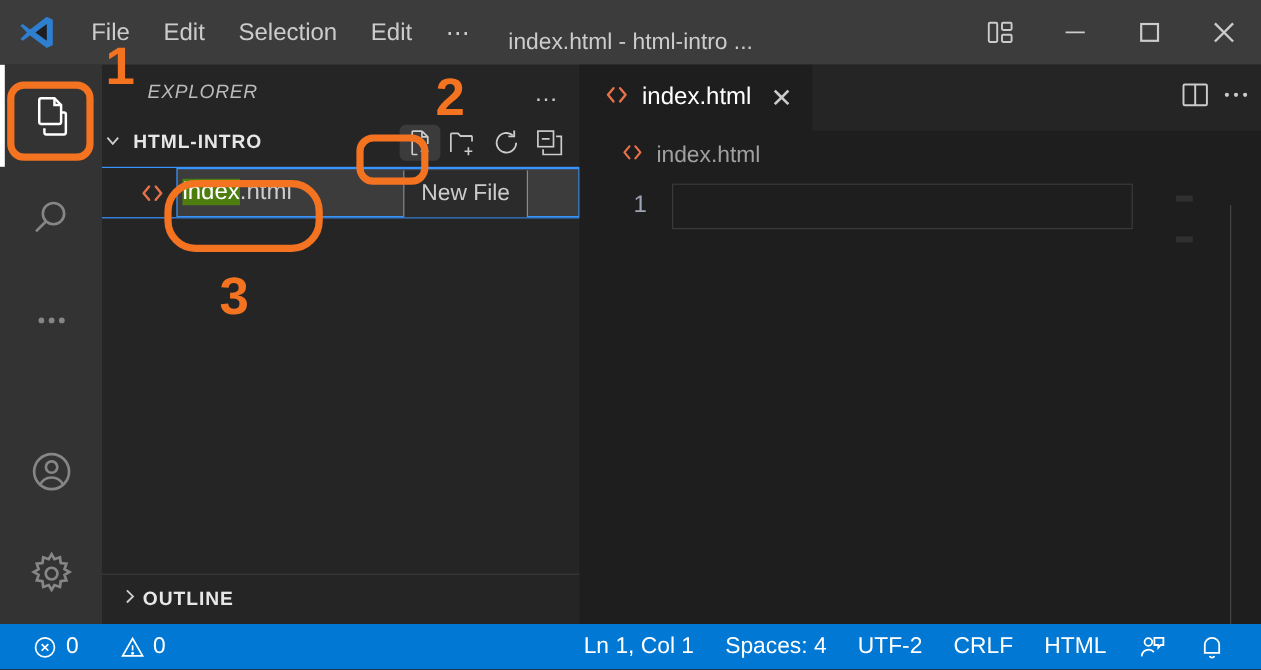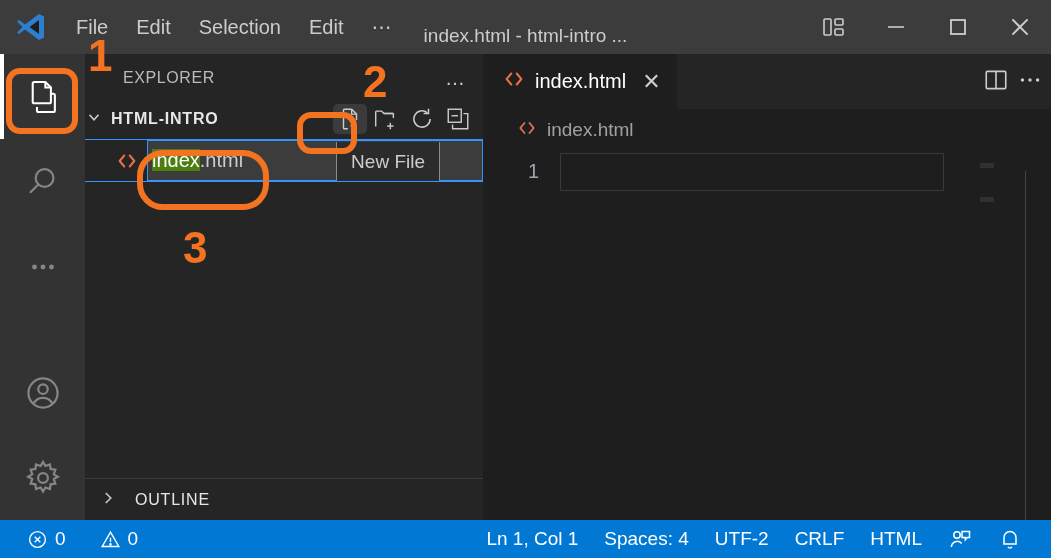--- a/index.html
+++ b/index.html
@@ -63,21 +63,21 @@
   
   #sidebar {
     position: absolute; left: 85px; top: 54px; width: 398px; height: 466px;
     background: #252526;
   }
   #sidebar-header {
     height: 48px; display: flex; align-items: center;
     padding: 0 14px 0 38px; position: relative;
   }
   #sidebar-title {
-    color: #bbbbbb; font-size: 16px; letter-spacing: 0.6px;
+    color: #bbbbbb; font-size: 16px; letter-spacing: 0.6px; font-style: italic;
   }
   #sidebar-actions {
     position: absolute; right: 16px; top: 0; height: 48px;
     display: flex; align-items: center; color: #cccccc;
     font-size: 20px; letter-spacing: 2px;
   }
 
   
   #folder-row {
     height: 34px; display: flex; align-items: center;
@@ -130,22 +130,22 @@
     background: #2b2b2c;
   }
 
   
   #outline-row {
     position: absolute; left: 0; bottom: 0; width: 398px; height: 42px;
     background: #252526; border-top: 1px solid #3a3a3a;
     display: flex; align-items: center; padding-left: 14px;
   }
   #outline-label {
-    color: #e7e7e7; font-size: 16px; font-weight: normal;
-    letter-spacing: 0.8px; margin-left: 18px;
+    color: #e7e7e7; font-size: 16px; font-weight: bold;
+    letter-spacing: 0.8px; margin-left: 2px;
   }
 
   
   #editor-area {
     position: absolute; left: 483px; top: 54px; width: 568px; height: 466px;
     background: #1e1e1e;
   }
   #tabbar {
     height: 55px; background: #252526; display: flex; align-items: stretch;
     position: relative;

